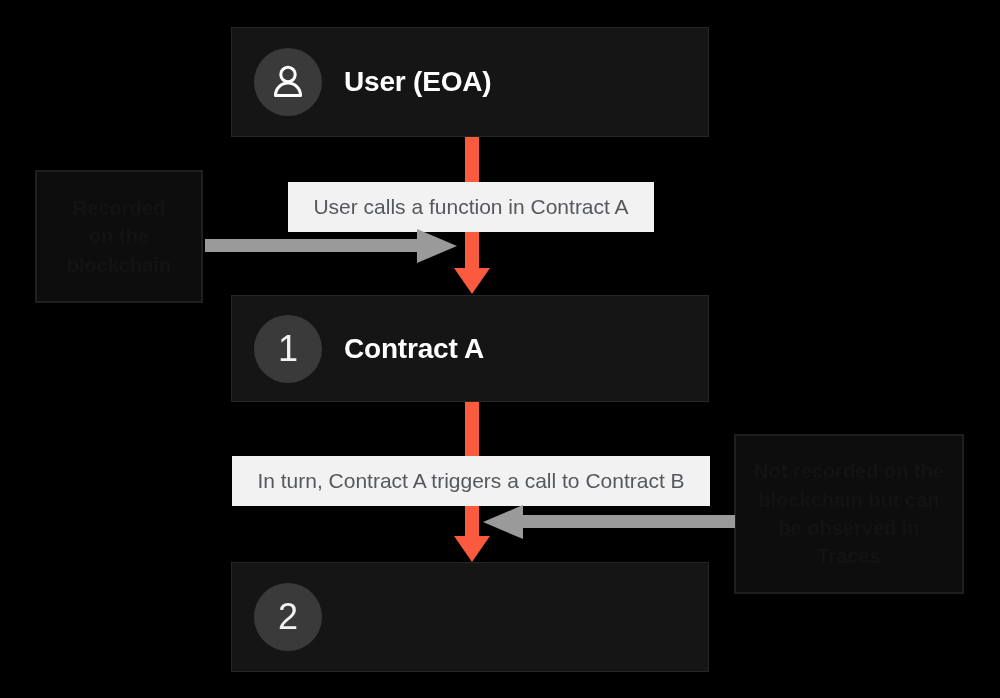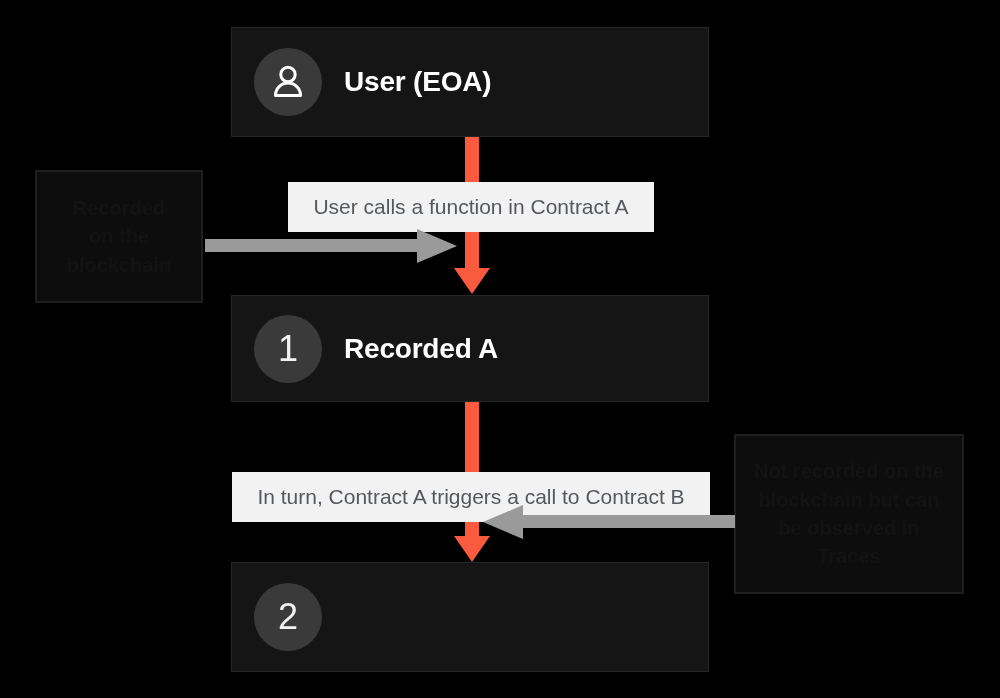--- a/index.html
+++ b/index.html
@@ -133,34 +133,34 @@
         <path d="M6.5 32.5 a12.5 12.5 0 0 1 25 0 z" fill="none" stroke="#ffffff" stroke-width="3" stroke-linejoin="round"></path>
       </svg>
     </div>
     <div class="node-title">User (EOA)</div>
   </div>
 
   <div class="node" style="left:231px; top:295px; width:478px; height:107px;">
     <div class="node-badge">
       <span class="num">1</span>
     </div>
-    <div class="node-title">Recorded A</div>
+    <div class="node-title">Contract A</div>
   </div>
 
   <div class="node" style="left:231px; top:562px; width:478px; height:110px;">
     <div class="node-badge">
       <span class="num">2</span>
     </div>
   </div>
 
   <div class="chip" style="left:288px; top:182px; width:366px; height:50px;">
     <span class="chip-text">User calls a function in Contract A</span>
   </div>
 
-  <div class="chip" style="left:232px; top:456px; width:478px; height:50px;margin-top:16px;">
+  <div class="chip" style="left:232px; top:456px; width:478px; height:50px;">
     <span class="chip-text">In turn, Contract A triggers a call to Contract B</span>
   </div>
 
   <div class="annot" style="left:35px; top:170px; width:168px; height:133px;">
     <div class="annot-text">
       <div>Recorded</div>
       <div>on the</div>
       <div>blockchain</div>
     </div>
   </div>

